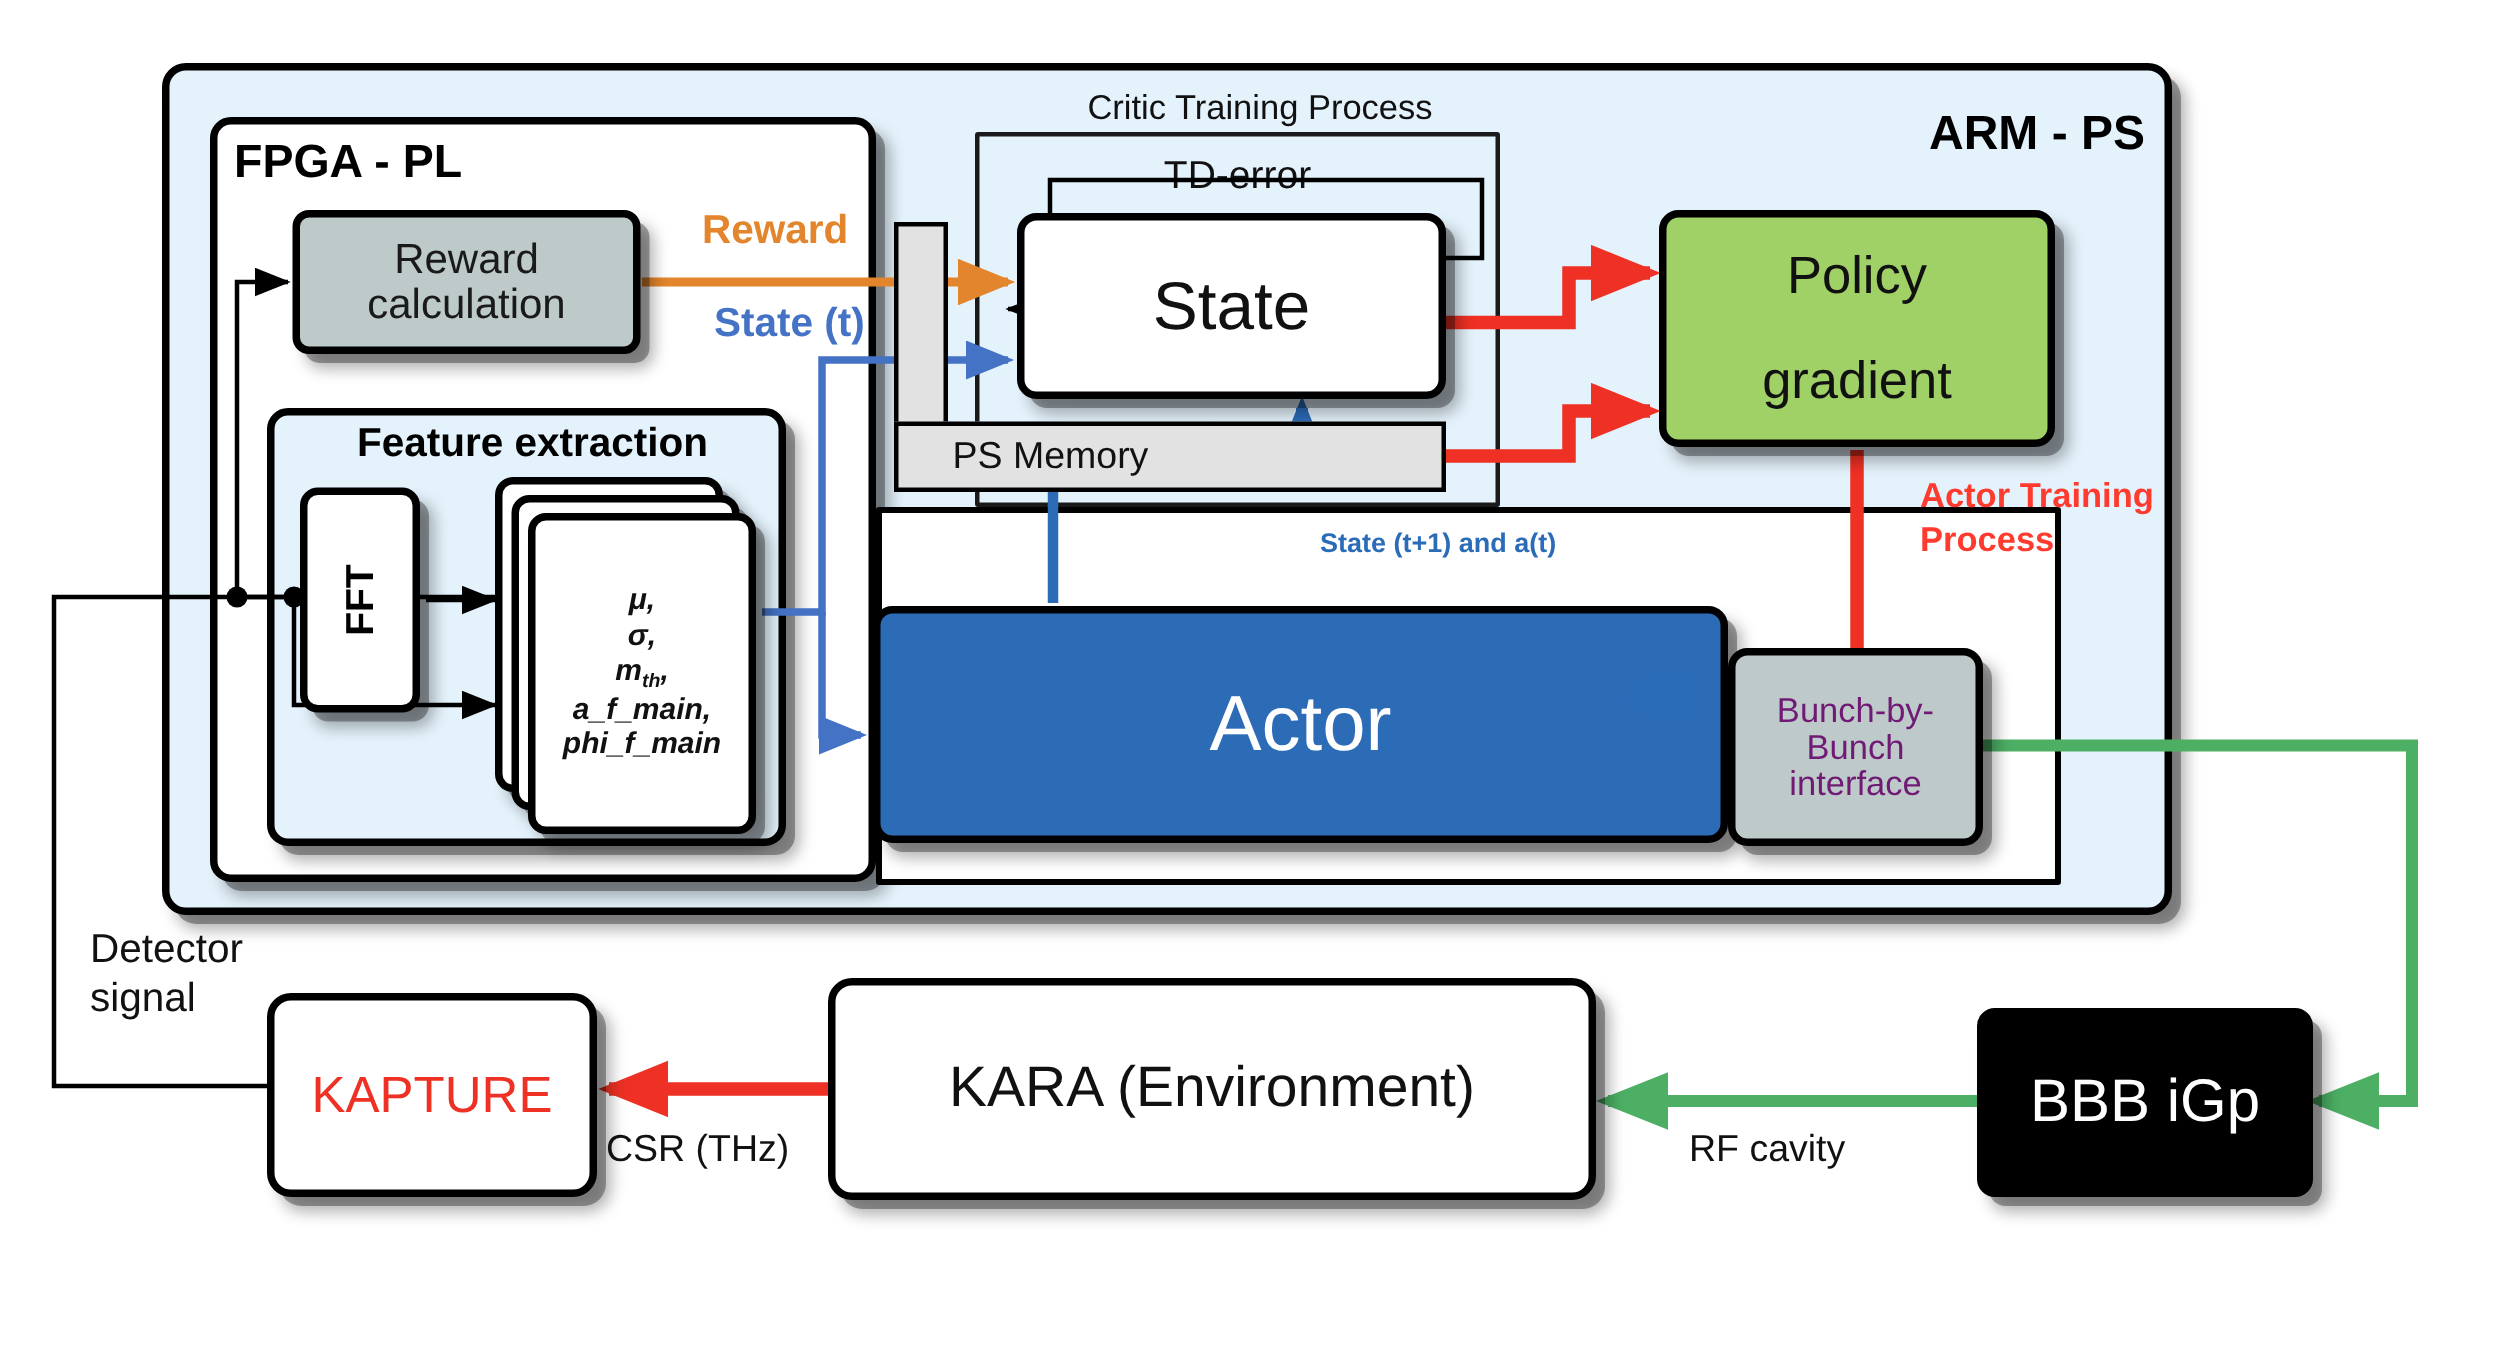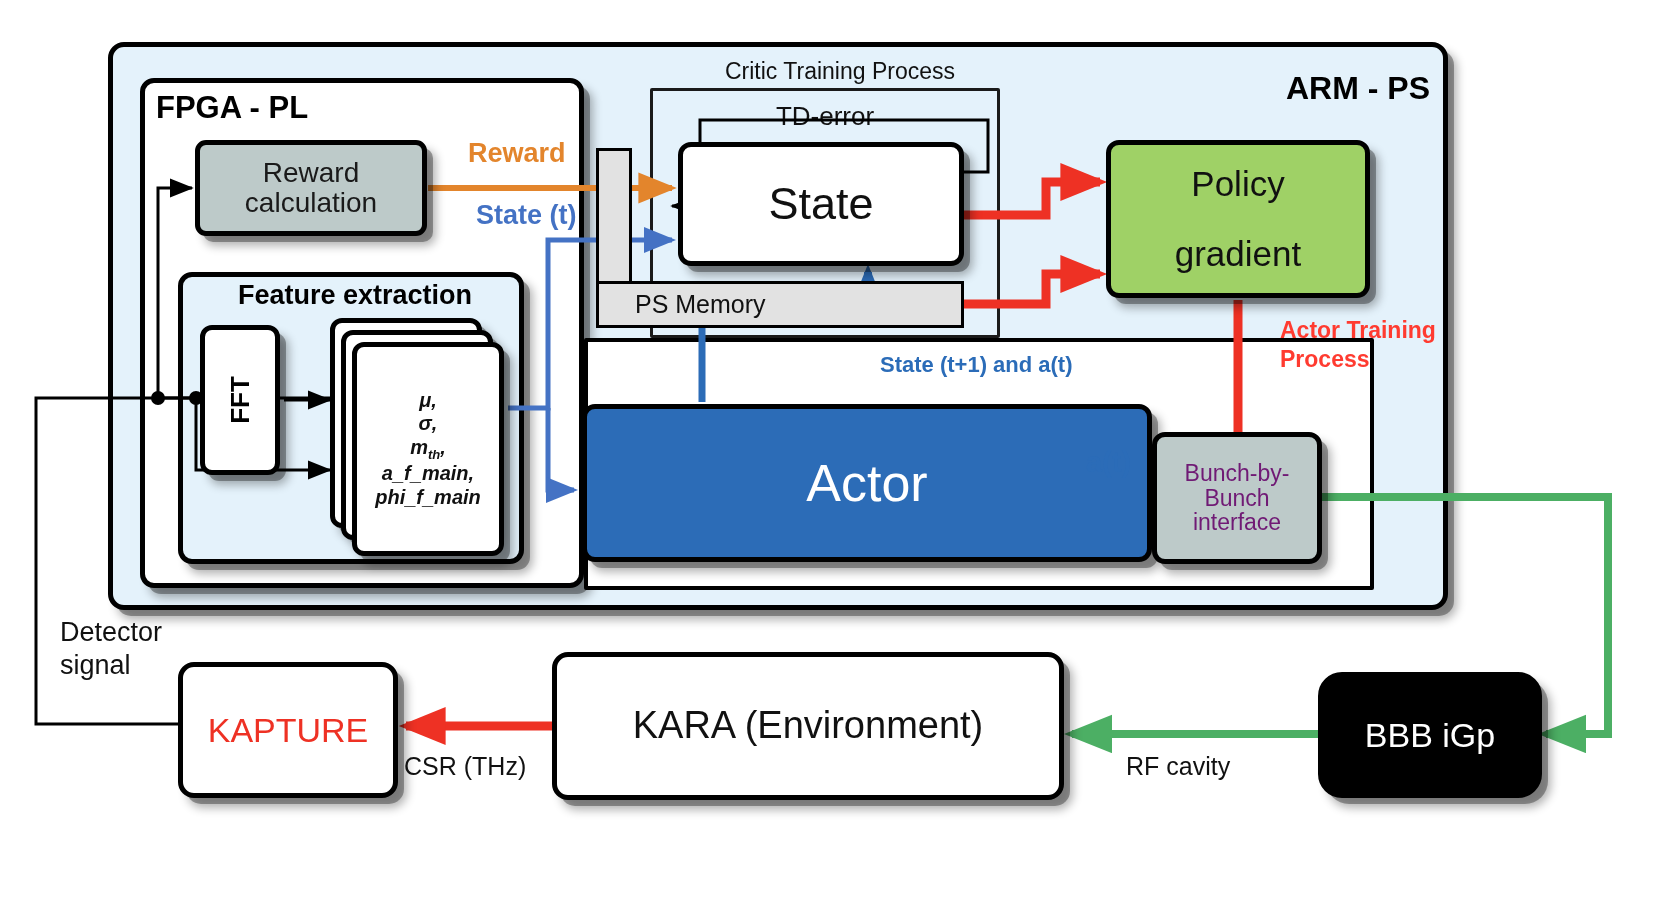--- a/index.html
+++ b/index.html
@@ -208,36 +208,36 @@
     background: #ffffff;
     border: 5px solid #000;
     border-radius: 16px;
     font-size: 38px; color: #111;
   }
   #bbb-igp {
     left: 1318px; top: 672px;
     width: 224px; height: 126px;
     background: #000000;
     border: 5px solid #000;
-    border-radius: 24px;
-    font-size: 34px; color: #ffffff;
+    border-radius: 12px;
+    font-size: 40px; color: #ffffff;
   }
   
   .lbl { position: absolute; white-space: pre-line; }
   #lbl-reward {
     left: 468px; top: 138px;
     font-size: 27px; font-weight: bold; color: #e3852c;
   }
   #lbl-state-t {
     left: 476px; top: 200px;
     font-size: 27px; font-weight: bold; color: #4472c4;
   }
   #lbl-state-t1 {
     left: 880px; top: 352px;
-    font-size: 22px; font-weight: bold; color: #2b6cb8;
+    font-size: 18px; font-weight: bold; color: #2b6cb8;
   }
   #lbl-at-blue {
     left: 1086px; top: 446px;
     font-size: 29px; font-weight: bold; color: #2b6cb8;
   }
   #lbl-actor-train {
     left: 1280px; top: 316px;
     font-size: 23px; font-weight: bold; color: #ff3b30;
     line-height: 1.28;
   }

